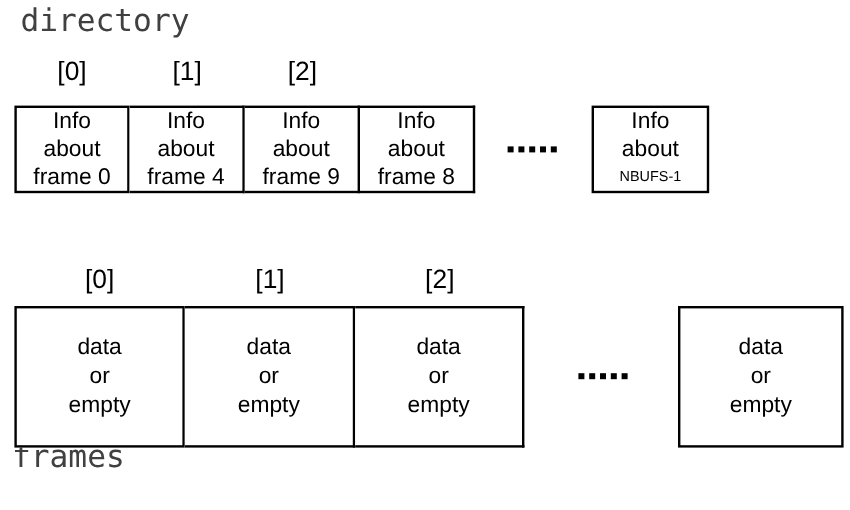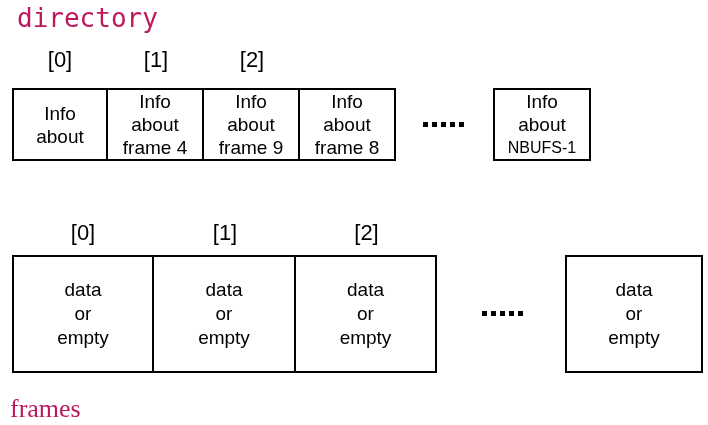--- a/index.html
+++ b/index.html
@@ -10,25 +10,25 @@
     background: #ffffff;
     overflow: hidden;
     font-family: "Liberation Sans", sans-serif;
     color: #000000;
   }
   .mono-label {
     position: absolute;
     font-family: "DejaVu Sans Mono", monospace;
     font-size: 26px;
     line-height: 30px;
-    color: #be185d;
+    color: #404040;
     white-space: nowrap;
   }
   #directory-label { left: 17px; top: 3px; }
-  #frames-label    { left: 10px; top: 394px; font-family: Liberation Serif, serif; }
+  #frames-label    { left: 10px; top: 366px; }
 
   .idx {
     position: absolute;
     font-size: 22px;
     line-height: 22px;
     text-align: center;
     color: #000000;
     white-space: nowrap;
   }
   .row { position: absolute; display: flex; }
@@ -57,21 +57,21 @@
     border: 2px solid #000000;
     display: flex;
     flex-direction: column;
     justify-content: center;
     align-items: center;
     text-align: center;
     background: #ffffff;
   }
   #directory-tailbox { left: 493px; top: 88px;  width: 98px;  height: 73px;  font-size: 19px; line-height: 23px; }
   #frames-tailbox    { left: 565px; top: 255px; width: 138px; height: 118px; font-size: 19px; line-height: 24px; }
-  .small-line { font-size: 16px; text-align: center; }
+  .small-line { font-size: 12px; text-align: center; }
 
   .dots { position: absolute; display: flex; gap: 4px; }
   .dots i { display: block; width: 5px; height: 5px; background: #000000; }
   #directory-dots { left: 423px; top: 122px; }
   #frames-dots    { left: 482px; top: 311px; }
 </style>
 </head>
 <body>
 
 <div id="canvas">
@@ -80,20 +80,21 @@
   <div class="mono-label" id="frames-label">frames</div>
 
   <div class="idx" style="left:12px;  width:96px; top:49px;">[0]</div>
   <div class="idx" style="left:108px; width:96px; top:49px;">[1]</div>
   <div class="idx" style="left:204px; width:96px; top:49px;">[2]</div>
 
   <div class="row" id="directory-row">
     <div class="cell dcell first">
       <span>Info</span>
       <span>about</span>
+      <span>frame 0</span>
     </div>
     <div class="cell dcell">
       <span>Info</span>
       <span>about</span>
       <span>frame 4</span>
     </div>
     <div class="cell dcell">
       <span>Info</span>
       <span>about</span>
       <span>frame 9</span>

